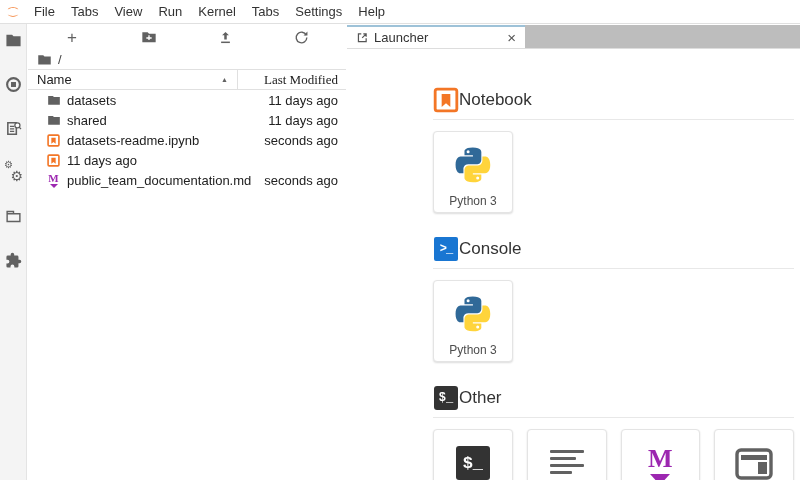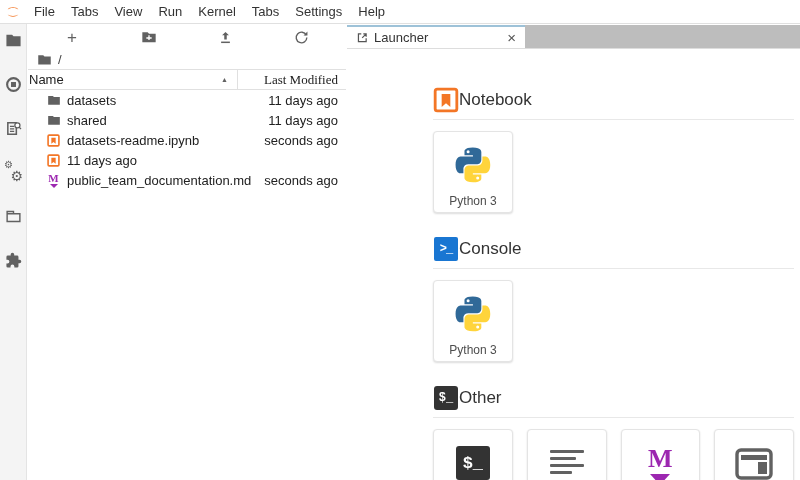--- a/index.html
+++ b/index.html
@@ -22,21 +22,21 @@
   .gear-b { position:absolute; bottom:-3px; right:-1px; font-size:14px; color:#616161; }
 
   
   .filebrowser { position:absolute; top:24px; left:28px; width:318px; bottom:0; background:#fff; }
   .fb-toolbar { height:26px; display:flex; align-items:center; justify-content:space-between; padding:0 34px; }
   .tb-btn { width:20px; height:20px; display:flex; align-items:center; justify-content:center; color:#616161; }
   .plus-glyph { font-size:17px; color:#616161; font-weight:400; line-height:1; }
   .fb-breadcrumb { height:19px; display:flex; align-items:center; gap:6px; padding-left:9px; font-size:13px; color:#424242; }
   .fb-header { height:21px; display:flex; align-items:center; border-top:1px solid #e0e0e0;
                border-bottom:1px solid #e0e0e0; font-size:13px; color:#212121; }
-  .fb-col-name { flex:1; display:flex; align-items:center; padding-left:1px; height:100%; }
+  .fb-col-name { flex:1; display:flex; align-items:center; padding-left:9px; height:100%; }
   .sort-caret { margin-left:auto; margin-right:9px; font-size:7px; color:#616161; }
   .fb-col-mod { width:109px; height:100%; border-left:1px solid #e0e0e0; display:flex;
                 align-items:center; justify-content:flex-end; padding-right:8px;font-family:Liberation Serif, serif; }
   .fb-row { height:20px; display:flex; align-items:center; font-size:13px; padding-left:18px; cursor:default; }
   .file-icon { width:15px; height:15px; margin-right:6px; display:flex; align-items:center; justify-content:center; flex-shrink:0; }
   .fb-name { flex:1; white-space:nowrap; overflow:hidden; }
   .fb-mod { padding-right:8px; white-space:nowrap; color:#212121; }
 
   .md-icon-sm { display:flex; flex-direction:column; align-items:center; line-height:1; }
   .md-icon-sm .m { color:#9C27B0; font-weight:bold; font-size:11px; font-family:"Liberation Serif", serif; }

